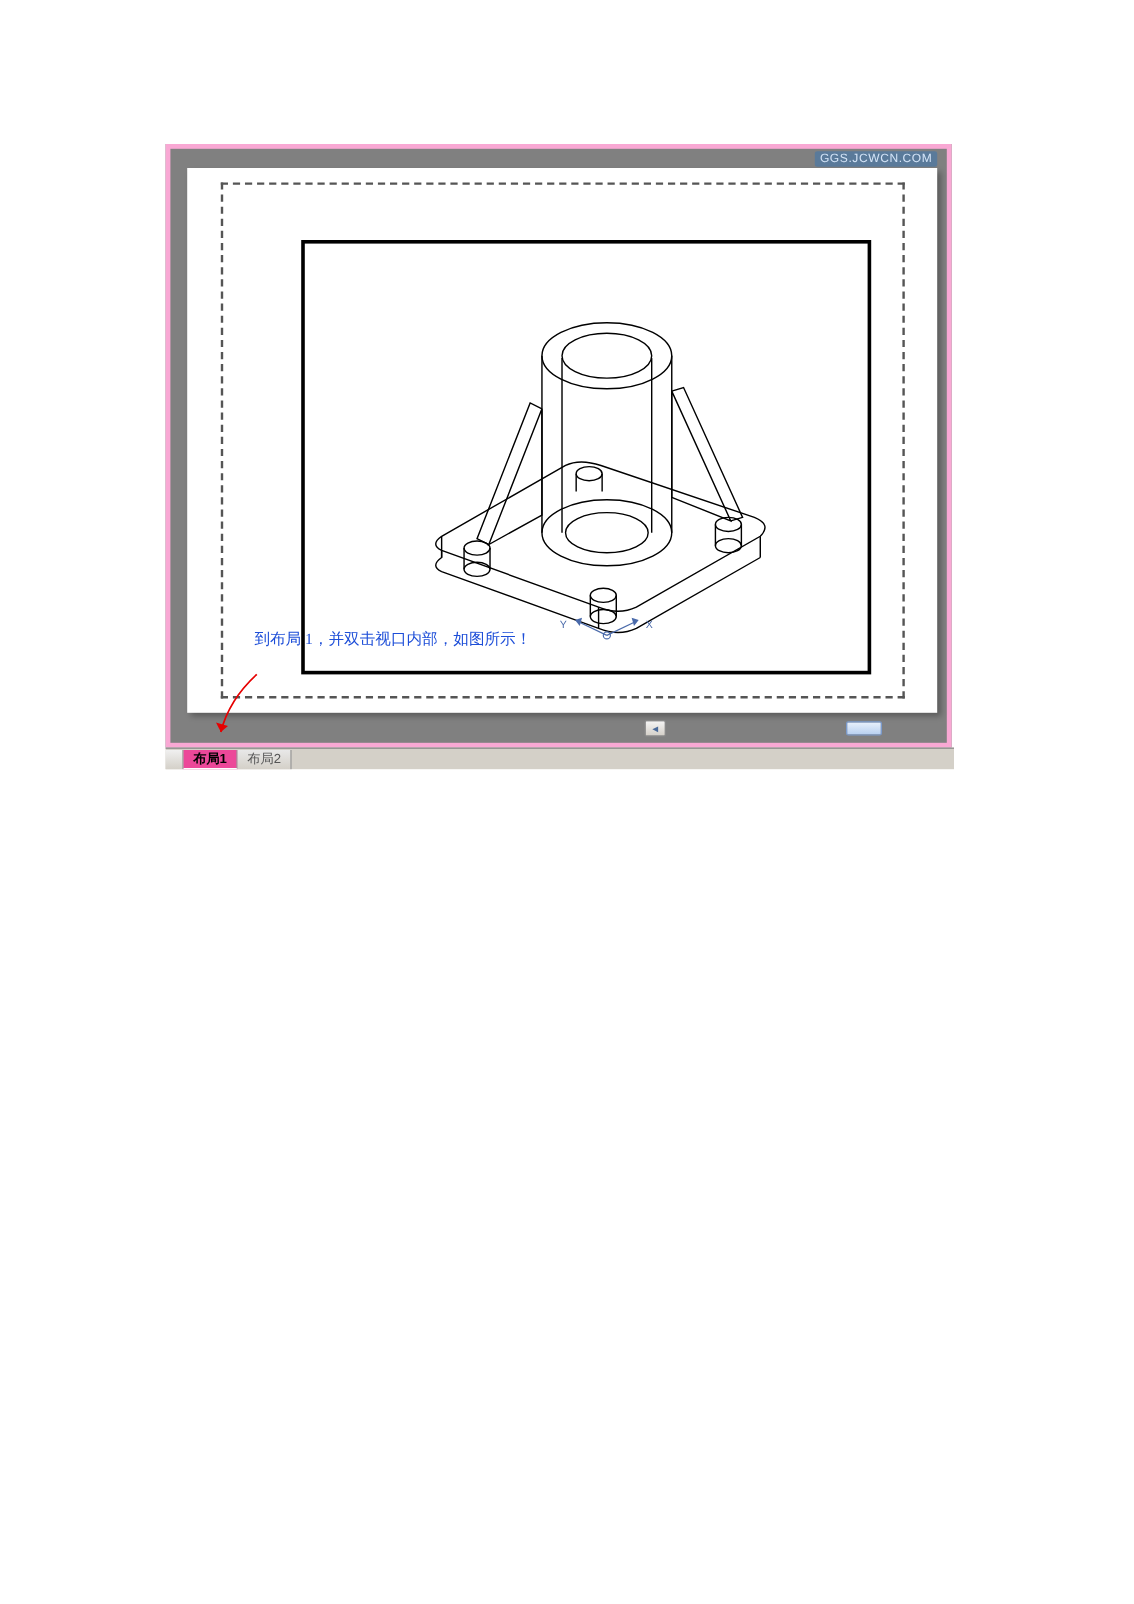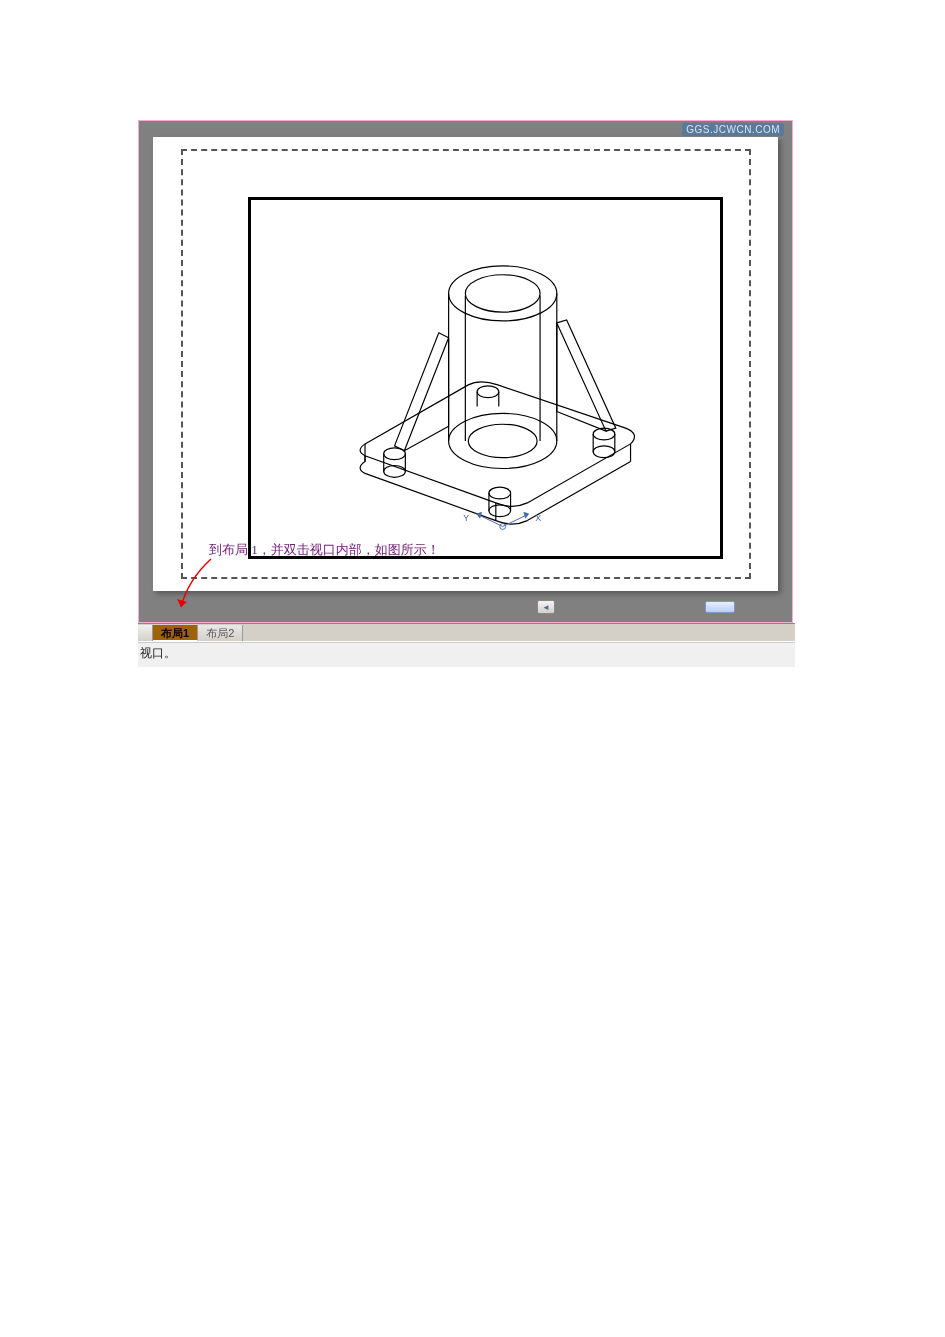--- a/index.html
+++ b/index.html
@@ -16,21 +16,21 @@
       top: 120px;
       width: 657px;
       height: 547px;
       background: #ffffff;
     }
     .app-frame {
       width: 655px;
       height: 503px;
       background: #808080;
       position: relative;
-      border: 1px solid #f9a8d4;
+      border: 4px solid #f9a8d4;
     }
     .watermark {
       position: absolute;
       top: 2px;
       right: 8px;
       color: #d4e4f7;
       font-size: 10px;
       font-family: Arial, sans-serif;
       letter-spacing: 0.5px;
       background: #5a7a9a;
@@ -63,22 +63,22 @@
       border: 3px solid #000;
       background: #fff;
     }
     .cad-drawing {
       width: 100%;
       height: 100%;
     }
     .annotation-text {
       position: absolute;
       left: 56px;
-      top: 404px;
-      color: #701a75;
+      top: 384px;
+      color: #1d4ed8;
       font-size: 13px;
       font-family: "SimSun", serif;
     }
     .annotation-arrow {
       position: absolute;
       left: 20px;
       top: 418px;
       width: 60px;
       height: 60px;
       pointer-events: none;
@@ -103,21 +103,21 @@
     .tab {
       height: 16px;
       padding: 0 8px;
       font-size: 11px;
       line-height: 16px;
       border-right: 1px solid #999;
       cursor: pointer;
       position: relative;
     }
     .tab.active {
-      background: #a16207;
+      background: #ec4899;
       font-weight: bold;
       border-bottom: 1px solid #fff;
     }
     .tab.inactive {
       background: linear-gradient(#e8e8e8, #d4d0c8);
       color: #555;
       text-align: right;
     }
     .scrollbar-area {
       position: absolute;
@@ -259,14 +259,13 @@
   <div class="tab-bar">
     <div class="tab-start"></div>
     <div class="tab active">布局1</div>
     <div class="tab inactive">布局2</div>
     <div class="scrollbar-area">
       <div class="scroll-btn">◄</div>
       <div class="scroll-thumb"></div>
     </div>
   </div>
 
-  <div class="command-area">视口。</div>
 </div>
 
 </body></html>

